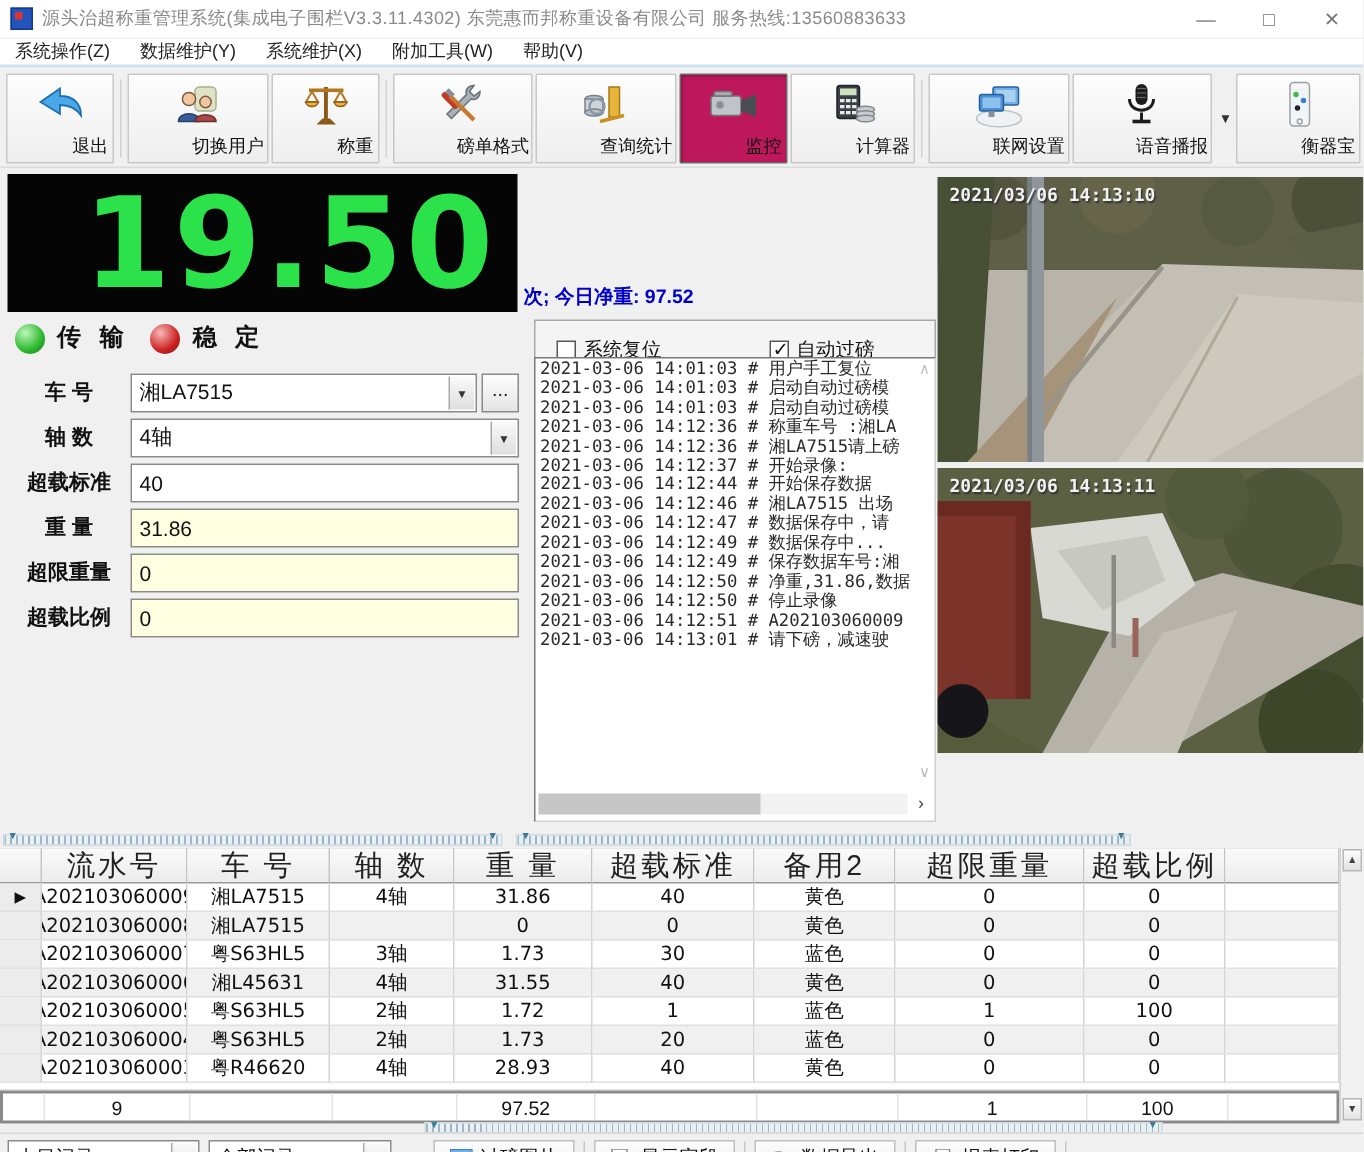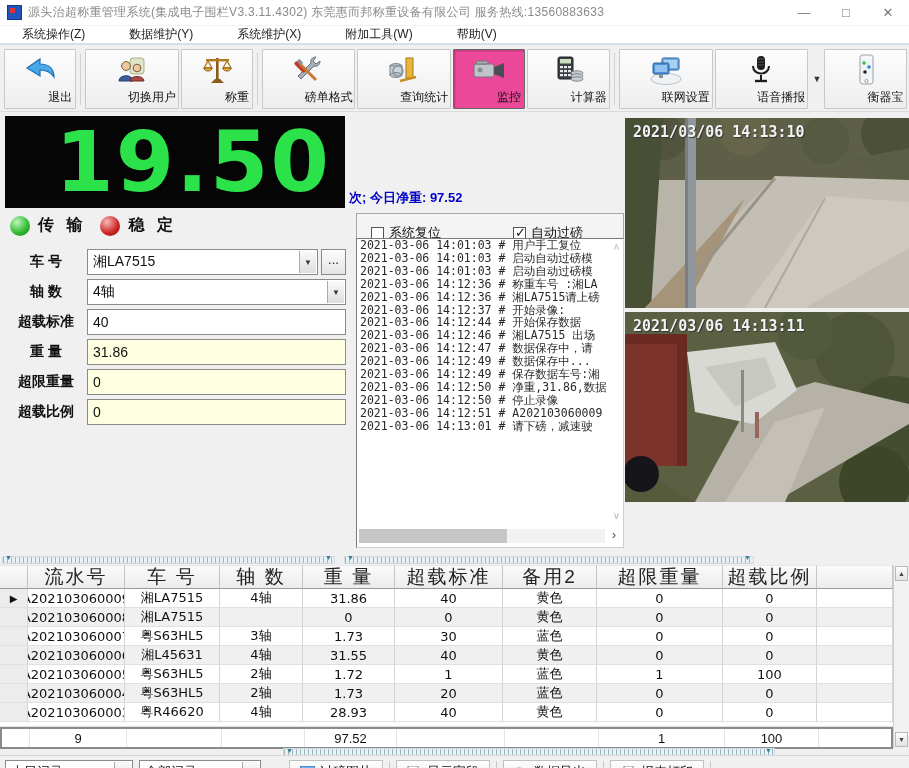--- a/index.html
+++ b/index.html
@@ -10,26 +10,26 @@
   
   .titlebar { position:absolute; left:0; top:0; width:909px; height:26px; background:#ffffff; display:flex; align-items:center; border-bottom:1px solid #f2f2f2; }
   .appicon { width:15px; height:15px; margin:0 6px 0 7px; background:#2255bb; border:1px solid #123a88; position:relative; }
   .appicon::after { content:""; position:absolute; left:2px; top:2px; width:5px; height:5px; background:#dd3333; }
   .title-text { font-size:12px; color:#8a8a8a; letter-spacing:.3px; }
   .winbtns { margin-left:auto; display:flex; }
   .winbtn { width:42px; height:25px; text-align:center; line-height:25px; color:#777; font-size:13px; cursor:default; }
 
   
   .menubar { position:absolute; left:0; top:26px; width:909px; height:19px; background:#ffffff; display:flex; align-items:center; border-bottom:2px solid #cfe0ee; }
-  .menu-item { font-size:12px; color:#222; padding:0 22px; }
+  .menu-item { font-size:12px; color:#222; padding:0 10px; }
 
   
   .toolbar { position:absolute; left:0; top:47px; width:909px; height:65px; background:#f0f0f0; border-bottom:1px solid #dcdcdc; display:flex; align-items:flex-start; padding:2px 0 0 4px; }
   .tbtn { height:60px; min-width:64px; padding:2px 7px; display:flex; flex-direction:column; align-items:center; justify-content:flex-end; border:1px solid #c8c8c8; border-radius:1px; background:linear-gradient(#fdfdfd,#eeeeee); margin-right:2px; }
-  .tbtn.pressed { border:1px solid #6a6a6a; background:#ec4899; box-shadow:inset 1px 1px 2px rgba(0,0,0,.25);justify-content:flex-end; }
+  .tbtn.pressed { border:1px solid #6a6a6a; background:#be185d; box-shadow:inset 1px 1px 2px rgba(0,0,0,.25);justify-content:flex-end; }
   .ticon { height:34px; display:flex; align-items:center; }
   .tlabel { font-size:12px; color:#111; margin-top:2px; white-space:nowrap;margin-left:40px; }
   .tsep { width:1px; height:52px; background:#d2d2d2; margin:4px 4px 0 2px; }
   .drop-arrow-btn { width:16px; height:60px; display:flex; align-items:center; justify-content:center; font-size:9px; color:#333; }
 
   
   .led { position:absolute; left:5px; top:116px; width:340px; height:92px; background:#050505; display:flex; align-items:center; justify-content:flex-end; padding-right:14px; }
   .led-value { font-family:"DejaVu Sans",sans-serif; font-weight:bold; font-size:84px; color:#2ce24a; letter-spacing:2px; line-height:84px; }
 
   .netline { position:absolute; left:349px; top:189px; font-size:13px; font-weight:bold; color:#0000c8; white-space:nowrap; }
@@ -60,21 +60,21 @@
   .log-vchevron-up { position:absolute; right:3px; top:2px; font-size:10px; color:#c0c0c0; }
   .log-vchevron { position:absolute; right:3px; bottom:26px; font-size:10px; color:#b8b8b8; }
   .log-hscroll { position:absolute; left:2px; right:18px; bottom:4px; height:14px; background:#f2f2f2; }
   .log-hthumb { position:absolute; left:0; top:0; width:60%; height:14px; background:#c6c6c6; }
   .log-harrow { position:absolute; right:-16px; top:0; width:14px; height:14px; font-size:12px; color:#444; text-align:center; line-height:13px; }
 
   
   .cam { position:absolute; left:625px; width:284px; height:190px; background:#777; overflow:hidden; }
   .cam1 { top:118px; } .cam2 { top:312px; }
   .cam svg { display:block; }
-  .cam-ts { position:absolute; left:8px; top:5px; color:#f2f2f2; font-size:15px; font-weight:bold; text-shadow:1px 1px 1px #333; font-family:"DejaVu Sans Mono",monospace; letter-spacing:0; }
+  .cam-ts { position:absolute; left:8px; top:5px; color:#f2f2f2; font-size:12px; font-weight:bold; text-shadow:1px 1px 1px #333; font-family:"DejaVu Sans Mono",monospace; letter-spacing:0; }
 
   
   .split { position:absolute; top:556px; height:8px; background:#e8f0f4 repeating-linear-gradient(90deg,#9fb8c4 0 1px,transparent 1px 4px); border:1px solid #cfdbe2; }
   .split .smark { position:absolute; top:-3px; font-size:7px; color:#3a7a9a; }
   .split1 { left:2px; width:333px; } .split2 { left:344px; width:410px; }
   .hscroll2 { position:absolute; top:748px; left:283px; width:492px; height:8px; background:#e8f0f4 repeating-linear-gradient(90deg,#9fb8c4 0 1px,transparent 1px 4px); border:1px solid #cfdbe2; }
   .hscroll2 .smark { position:absolute; top:-2px; font-size:7px; color:#3a7a9a; }
 
   
   .grid { position:absolute; left:0; top:565px; width:893px; background:#fff; }

